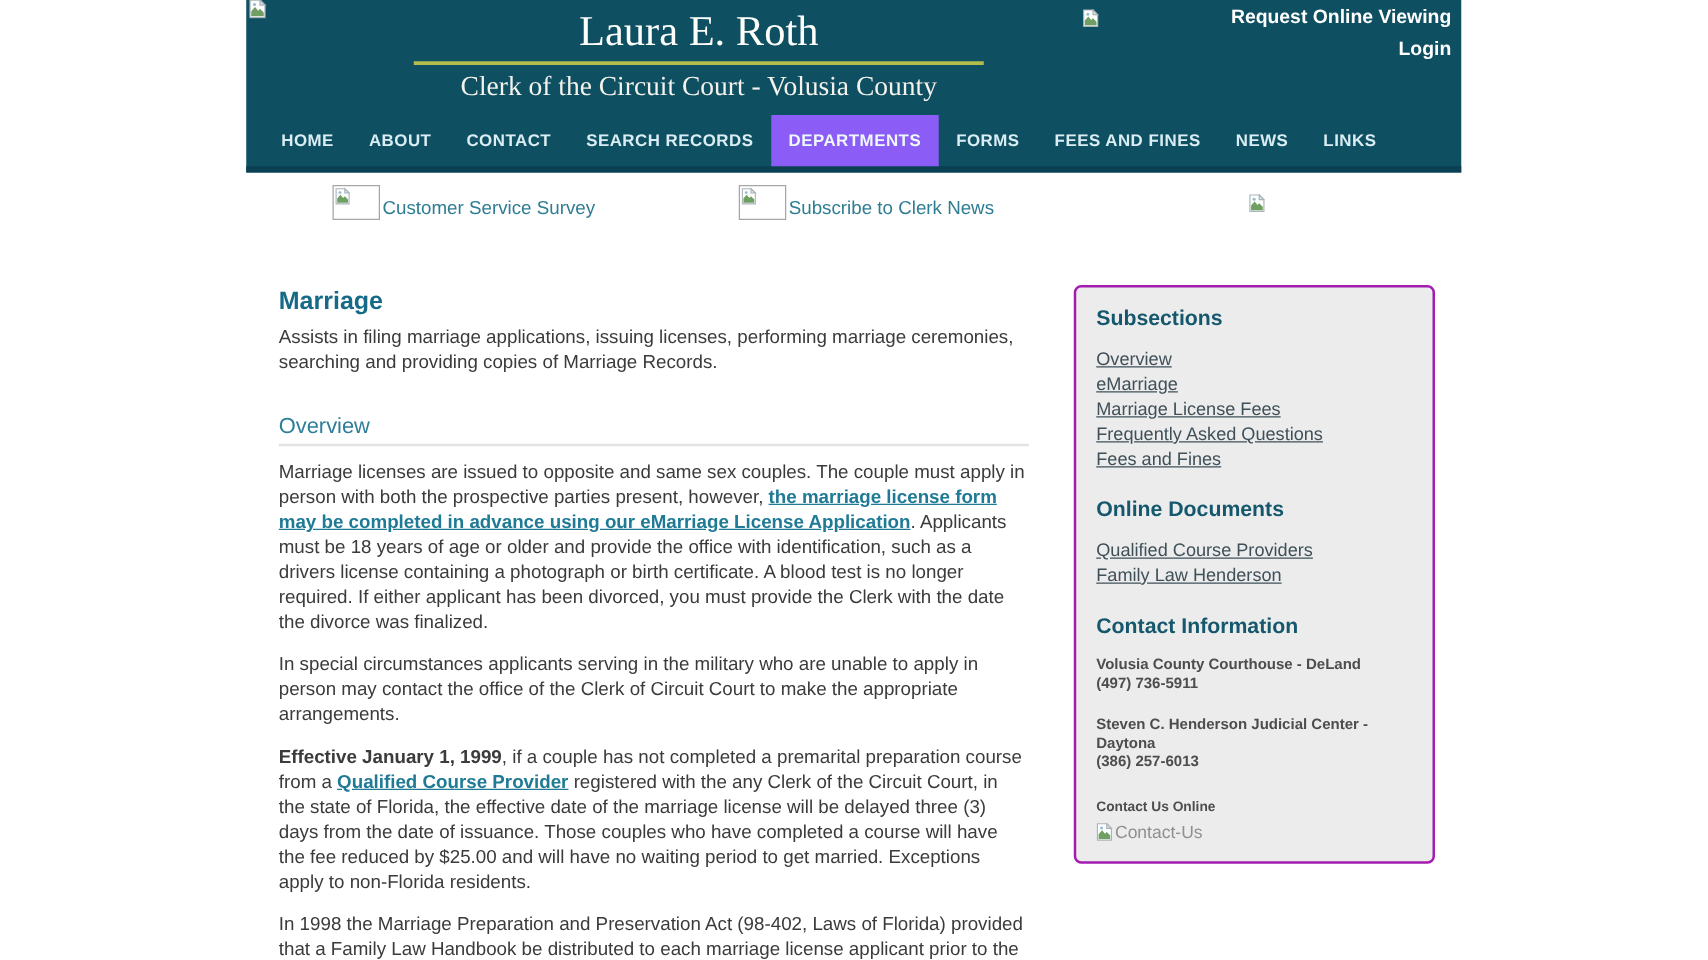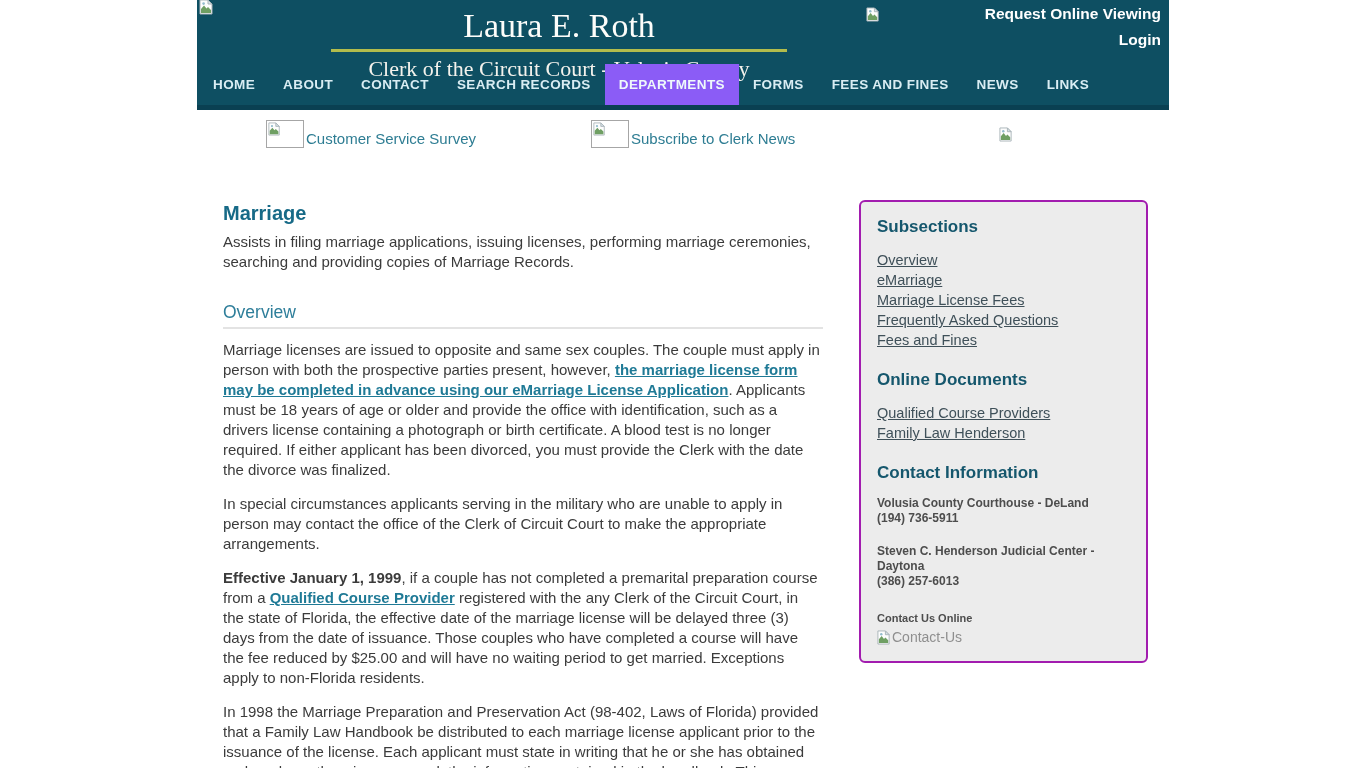--- a/index.html
+++ b/index.html
@@ -1,37 +1,37 @@
 <!DOCTYPE html>
 <html><head>
 <meta charset="utf-8">
 <style>
   * { margin:0; padding:0; box-sizing:border-box; }
   html,body { width:1366px; height:768px; overflow:hidden; background:#ffffff;
               font-family:"Liberation Sans", sans-serif; }
   .page { width:972px; margin:0 auto; position:relative; }
 
   
-  .site-header { position:relative; height:110px; background:#0e4f62; color:#fff; }
+  .site-header { position:relative; height:138px; background:#0e4f62; color:#fff; }
   .corner-broken { position:absolute; left:2px; top:-1px; }
   .title-block { width:724px; text-align:center; padding-top:7px;
                  font-family:"Liberation Serif", serif; }
   .site-title { font-size:34px; line-height:37px; font-weight:400; color:#fdfdfa; }
   .gold-line { width:456px; height:3px; background:#b2bc4c; margin:5px auto 4px; }
   .site-subtitle { font-size:22px; line-height:26px; font-weight:400; color:#f4f2ec; }
 
   .top-links { position:absolute; top:5px; right:8px; text-align:right; }
   .top-link { display:block; color:#ffffff; font-weight:bold; font-size:15.5px;
               line-height:17px; text-decoration:none; cursor:pointer; }
   .top-link + .top-link { margin-top:9px; }
   .header-broken { position:absolute; left:669px; top:7px; }
 
   .main-nav { position:absolute; left:0; right:0; bottom:0; height:46px;
               border-bottom:5px solid #0a4052; display:flex; align-items:stretch;
-              padding-left:2px; list-style:none; }
+              padding-left:14px; list-style:none; }
   .nav-item { display:flex; align-items:center; padding:0 14px; color:#d9edf3;
               font-size:13.5px; font-weight:600; letter-spacing:.4px; cursor:pointer;
               text-decoration:none; }
   .nav-item.active { background:#8b5cf6; color:#eef8fb; }
 
   
   .quick-links { position:relative; height:34px; margin-top:10px; }
   .quick-link { position:absolute; top:0; display:flex; align-items:flex-end;
                 text-decoration:none; cursor:pointer; }
   .ph-box { width:38px; height:28px; border:1px solid #a6a6a6; background:#fff;
@@ -191,21 +191,21 @@
       <h3 class="sb-heading spaced">Online Documents</h3>
       <ul class="sb-list tight">
         <li><a class="sb-link">Qualified Course Providers</a></li>
         <li><a class="sb-link">Family Law Henderson</a></li>
       </ul>
 
       <h3 class="sb-heading spaced">Contact Information</h3>
 
       <div class="contact-entry">
         <div>Volusia County Courthouse - DeLand</div>
-        <div class="contact-phone">(194) 736-5911</div>
+        <div class="contact-phone">(497) 736-5911</div>
       </div>
 
       <div class="contact-entry spaced">
         <div>Steven C. Henderson Judicial Center - Daytona</div>
         <div class="contact-phone">(386) 257-6013</div>
       </div>
 
       <div class="contact-online-label">Contact Us Online</div>
       <a class="contact-online">
         <svg width="14" height="15" viewBox="0 0 15 16">

